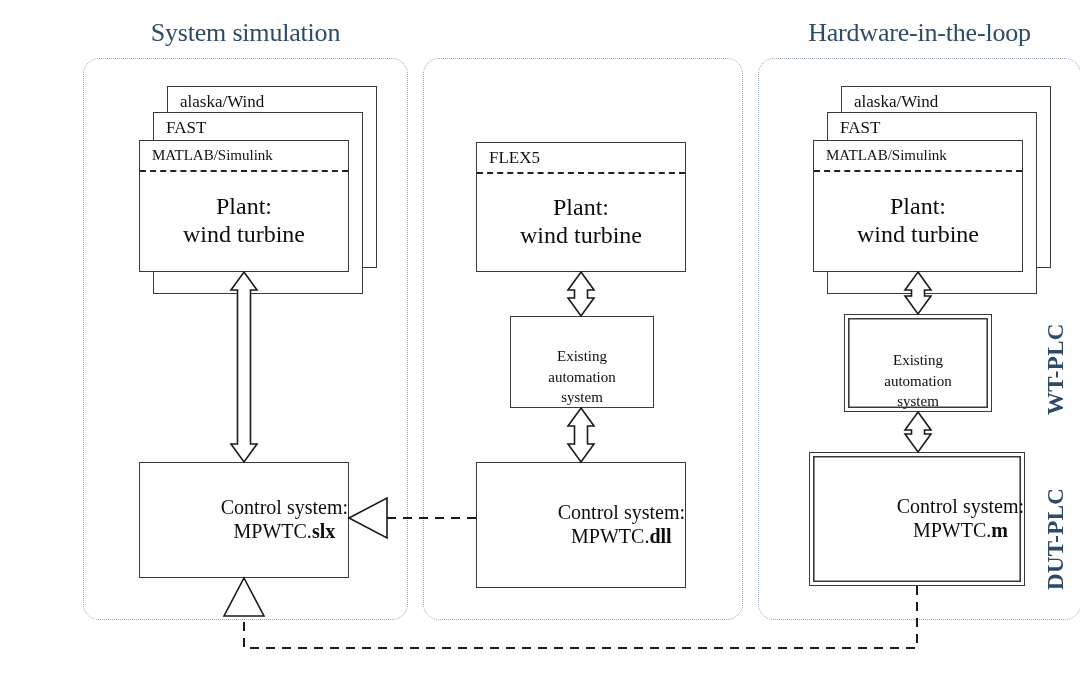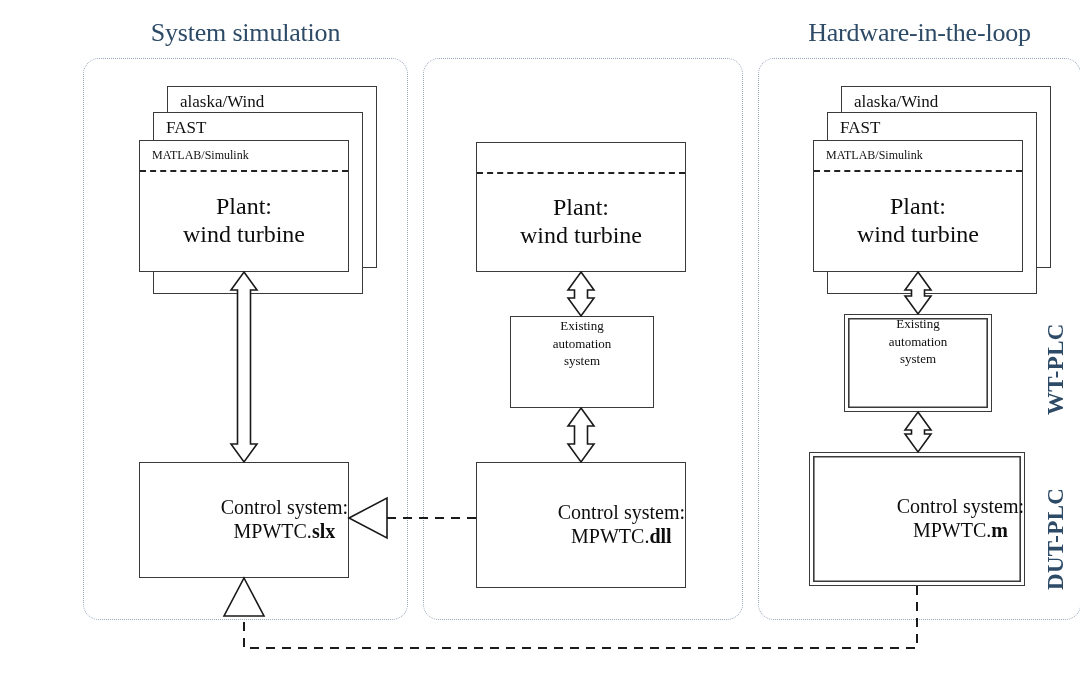--- a/index.html
+++ b/index.html
@@ -53,21 +53,21 @@
     right: 0;
     top: 0;
     height: 29px;
     line-height: 29px;
     padding-left: 12px;
     font-size: 17px;
     color: #111;
     white-space: nowrap;
     box-sizing: border-box;
   }
-  .plant-tag.small { font-size: 12px; }
+  .plant-tag.small { font-size: 15px; }
   .dash-sep {
     position: absolute;
     left: 0;
     right: 0;
     top: 29px;
     border-top: 2px dashed #222;
   }
   .plant-body {
     position: absolute;
     left: 0;
@@ -90,24 +90,24 @@
     justify-content: flex-end;
     text-align: center;
     font-size: 20px;
     color: #0d0d0d;
     line-height: 1.18;
   }
   .aut-body {
     position: absolute;
     inset: 0;
     display: flex;
-    align-items: flex-start;
+    align-items: flex-end;
     justify-content: center;
     text-align: center;
-    font-size: 13px;
+    font-size: 15px;
     color: #0d0d0d;
     line-height: 1.35;
   }
   .bold { font-weight: bold; }
   
   #overlay {
     position: absolute;
     left: 0; top: 0;
     width: 1080px;
     height: 692px;
@@ -160,20 +160,21 @@
   <div class="box" style="left:108px; top:462px; width:210px; height:116px;">
     <div class="ctrl-body">
       <span>
         <span>Control system:</span><br>
         <span>MPWTC.</span><span class="bold">slx</span>
       </span>
     </div>
   </div>
 
   <div class="box" style="left:445px; top:142px; width:210px; height:130px;">
+    <div class="plant-tag">FLEX5</div>
     <div class="dash-sep"></div>
     <div class="plant-body">
       <span>
         <span>Plant:</span><br>
         <span>wind turbine</span>
       </span>
     </div>
   </div>
   <div class="box" style="left:479px; top:316px; width:144px; height:92px;">
     <div class="aut-body">

